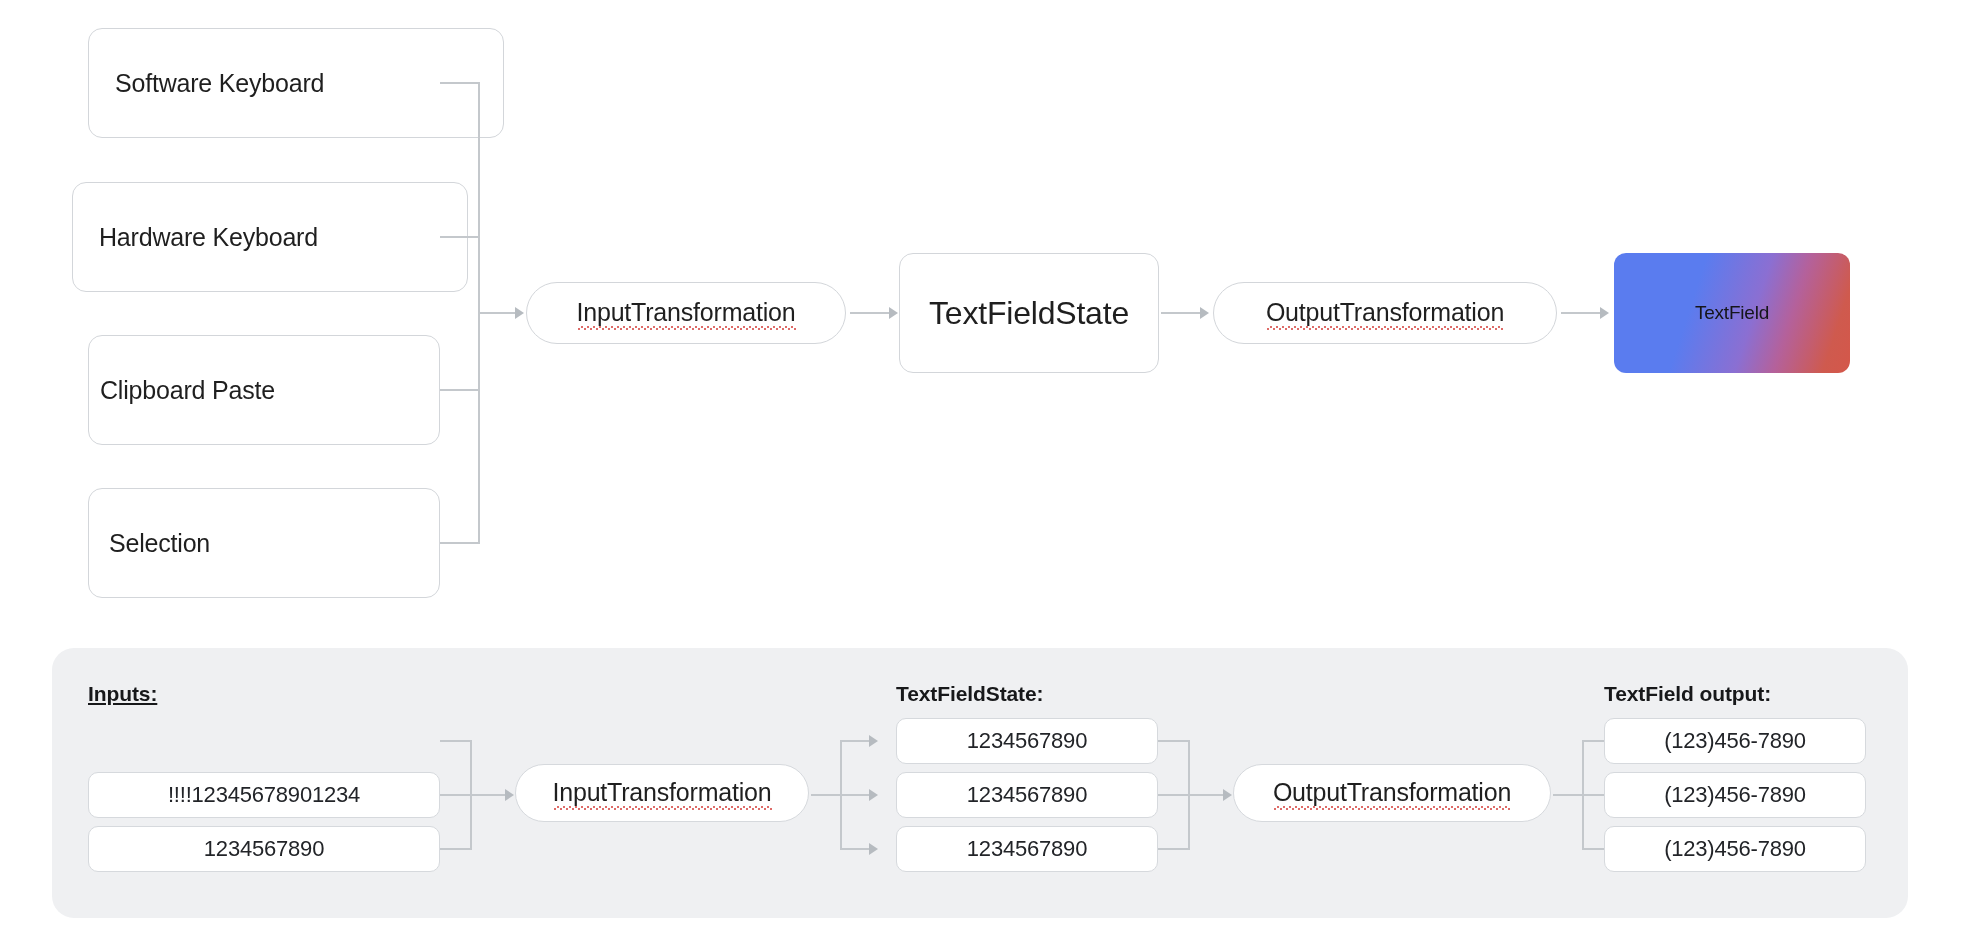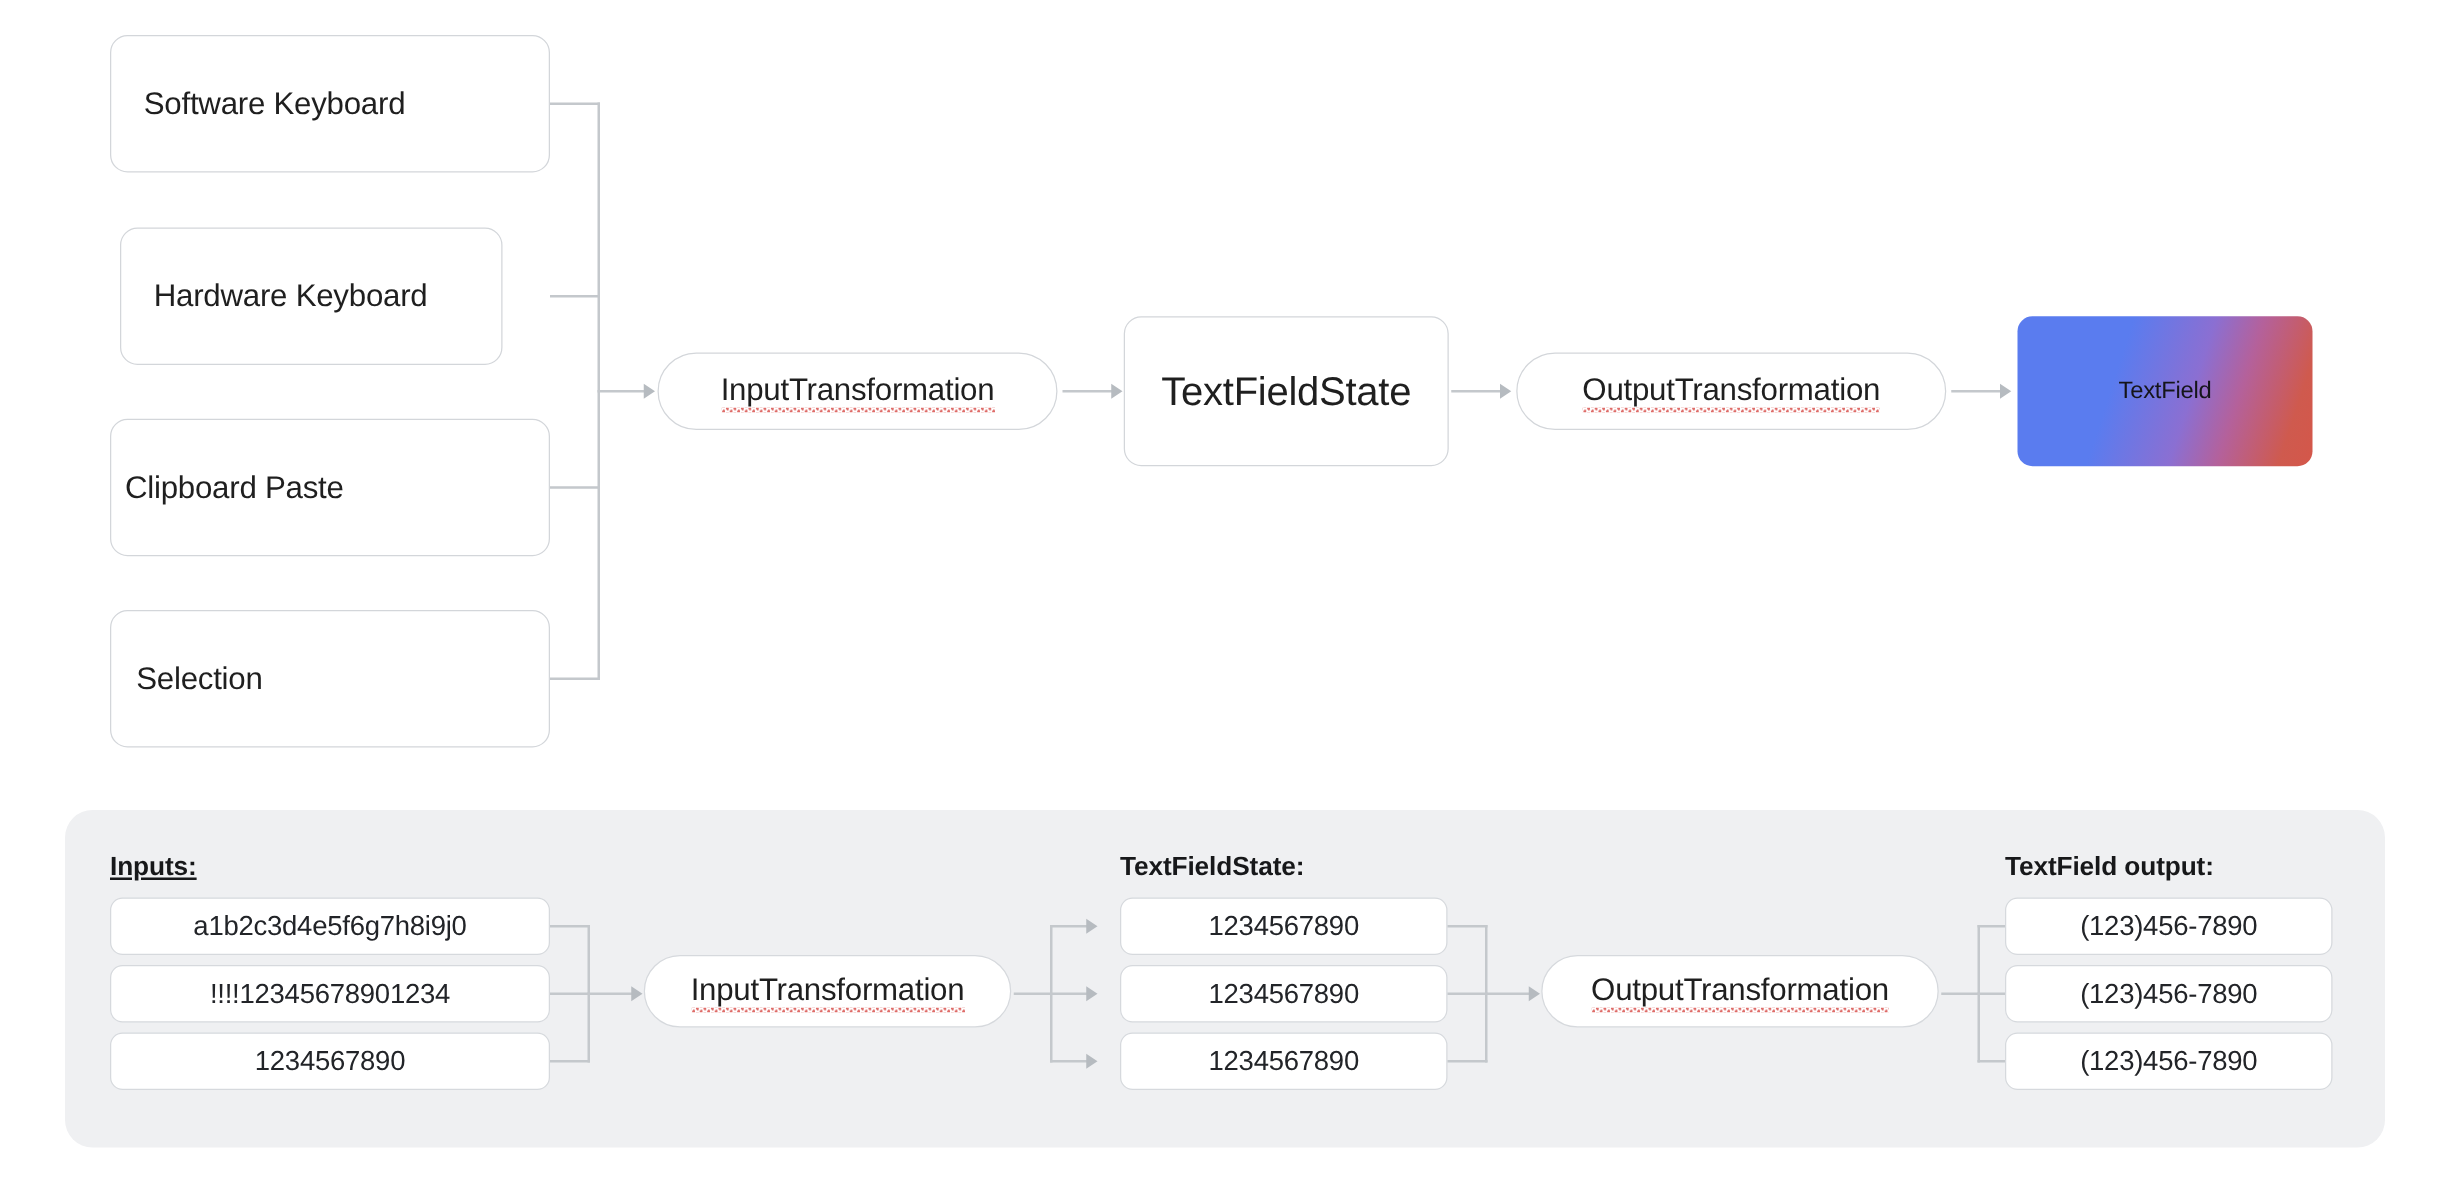--- a/index.html
+++ b/index.html
@@ -132,25 +132,25 @@
     font-size: 25px;
     color: #1f1f1f;
     letter-spacing: -0.2px;
   }
 </style>
 </head>
 <body>
 
 <div id="stage">
 
-  <div class="node rect-node" style="left:88px; top:28px; width:352px; height:110px;">
+  <div class="node rect-node" style="left:88px; top:28px; width:416px; height:110px;">
     <span>Software Keyboard</span>
   </div>
 
-  <div class="node rect-node" style="left:96px; top:182px; width:306px; height:110px;">
+  <div class="node rect-node" style="left:72px; top:182px; width:396px; height:110px;">
     <span>Hardware Keyboard</span>
   </div>
 
   <div class="node rect-node" style="left:88px; top:335px; width:352px; height:110px;padding-left:11px;">
     <span>Clipboard Paste</span>
   </div>
 
   <div class="node rect-node" style="left:88px; top:488px; width:352px; height:110px;padding-left:20px;">
     <span>Selection</span>
   </div>
@@ -196,23 +196,20 @@
   <div class="panel-heading" style="left:88px; top:682px;text-decoration:underline;">
     <span>Inputs:</span>
   </div>
   <div class="panel-heading" style="left:896px; top:682px;">
     <span>TextFieldState:</span>
   </div>
   <div class="panel-heading" style="left:1604px; top:682px;">
     <span>TextField output:</span>
   </div>
 
-  <div class="chip" style="left:88px; top:718px; width:352px; height:46px;">
-    <span>a1b2c3d4e5f6g7h8i9j0</span>
-  </div>
   <div class="chip" style="left:88px; top:772px; width:352px; height:46px;">
     <span>!!!!12345678901234</span>
   </div>
   <div class="chip" style="left:88px; top:826px; width:352px; height:46px;">
     <span>1234567890</span>
   </div>
 
   <div class="wire wire-h" style="left:440px; top:740px; width:32px;"></div>
   <div class="wire wire-h" style="left:440px; top:794px; width:32px;"></div>
   <div class="wire wire-h" style="left:440px; top:848px; width:32px;"></div>

